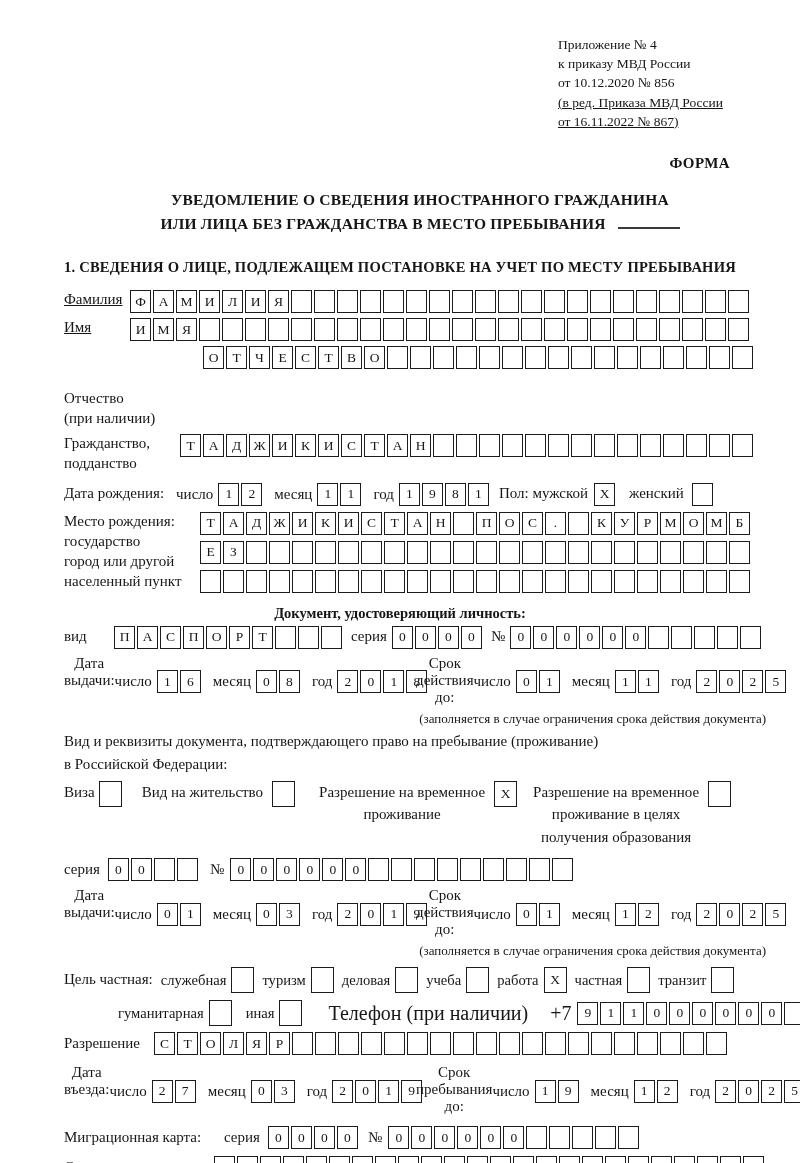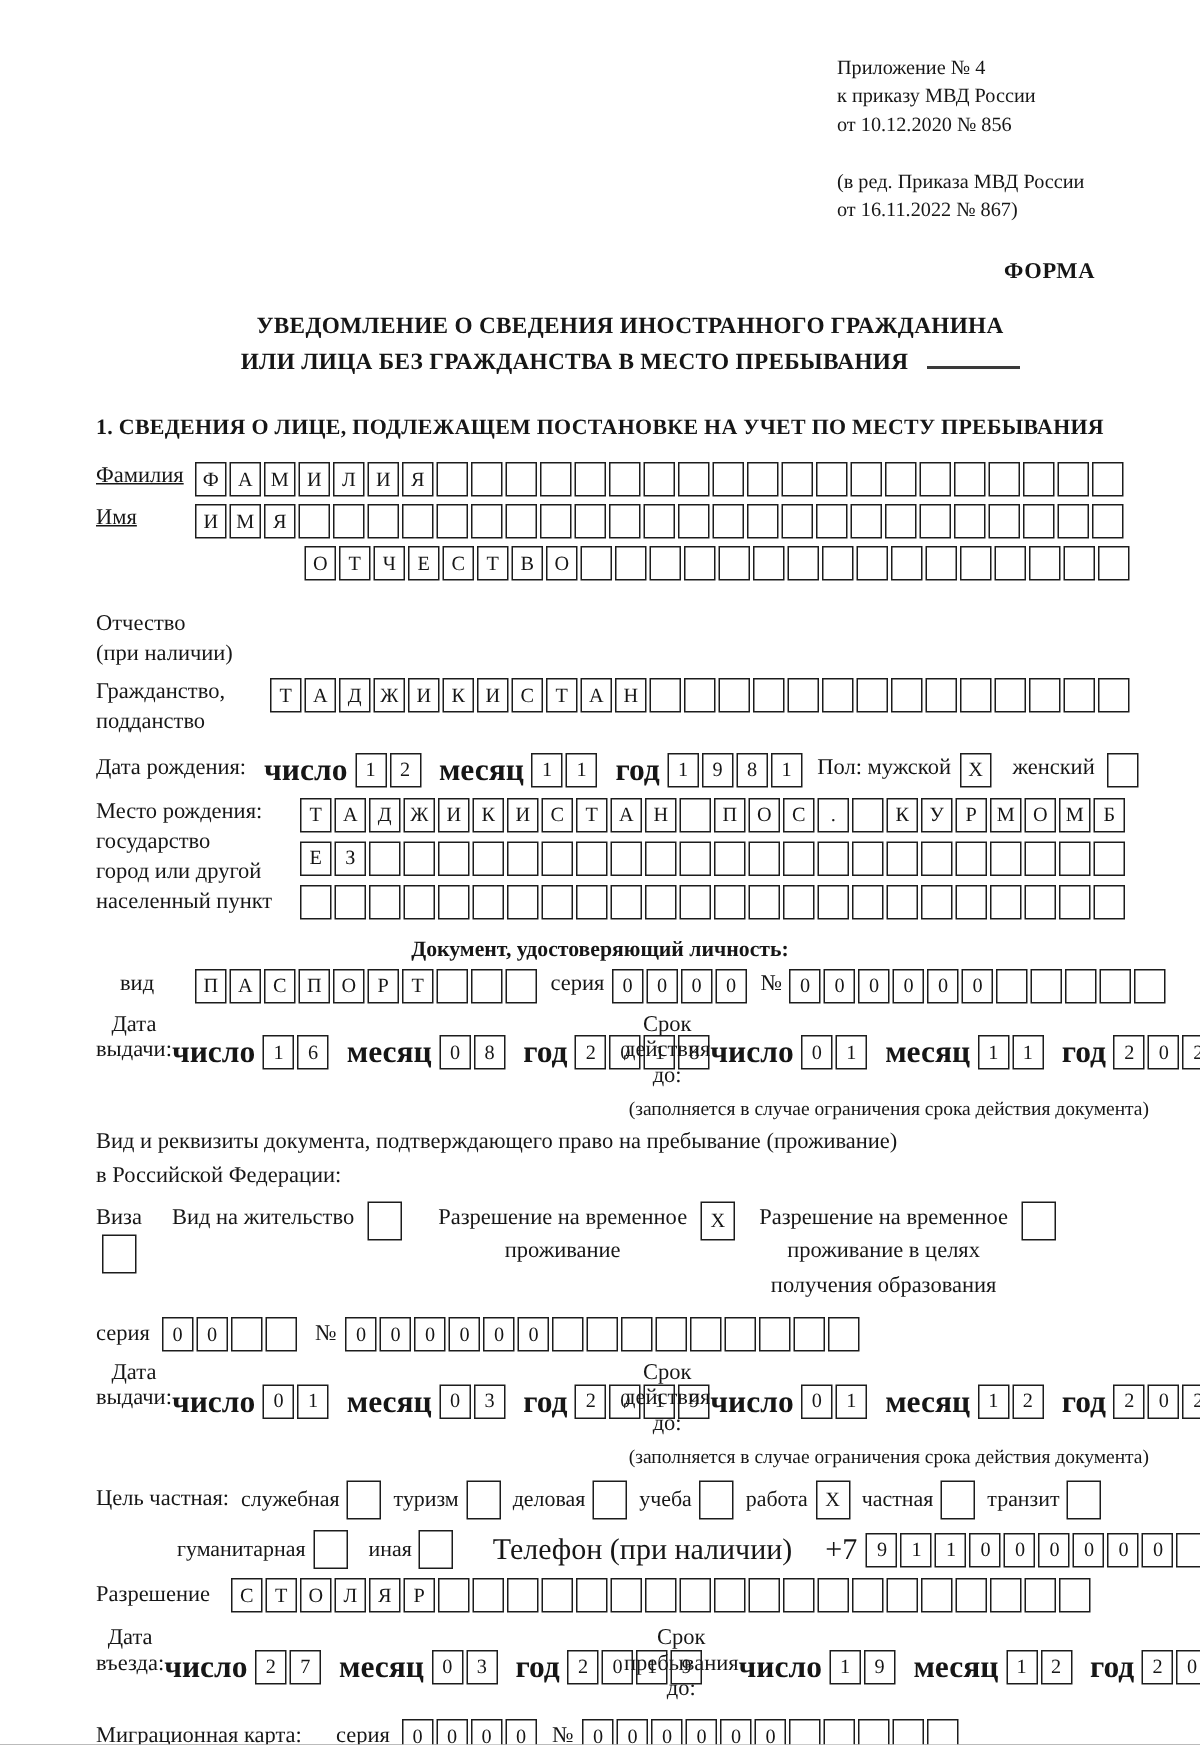--- a/index.html
+++ b/index.html
@@ -2,40 +2,40 @@
 <html><head>
 <meta charset="utf-8">
 <style>
   html,body{margin:0;padding:0;background:#888;}
   .page{
     width:800px;height:1163px;box-sizing:border-box;background:#fff;color:#161616;
     font-family:"Liberation Serif","DejaVu Serif",serif;
     padding:36px 24px 0 64px;position:relative;overflow:hidden;margin:0 auto;
   }
   .hdr{margin-left:494px;width:218px;font-size:13.5px;line-height:1.4;}
-  .hdr .grp2{margin-top:19px;}
+  .hdr .grp2{margin-top:1px;text-decoration:underline;}
   .forma{font-weight:bold;text-align:right;margin:24px 46px 0 0;font-size:15px;letter-spacing:.4px;}
   .title{text-align:center;font-weight:bold;font-size:15.5px;margin-top:16px;line-height:1.5;letter-spacing:.2px;}
   .blank{display:inline-block;width:62px;border-bottom:2.2px solid #3a3a3a;height:13px;margin-left:12px;}
   .sec{font-weight:bold;font-size:14.6px;margin-top:24px;letter-spacing:.2px;white-space:nowrap;}
   .frow{display:flex;align-items:flex-start;margin-top:5px;}
   .fc{align-items:center;}
   .flabel{font-size:15px;line-height:1.33;flex:0 0 auto;}
   .cells{display:flex;gap:2px;flex:0 0 auto;}
   .cell{
     width:21px;height:23px;box-sizing:border-box;border:1.6px solid #1c1c1c;background:#fff;
     display:inline-flex;align-items:center;justify-content:center;
     font-size:13.5px;line-height:1;flex:0 0 auto;
   }
   .box .cell{width:23px;height:26px;}
   .w66{flex-basis:66px;text-decoration:underline;} .w139{flex-basis:139px;margin-top:43px;} .w116{flex-basis:116px;}
   .w136{flex-basis:136px;} .w90{flex-basis:90px;} .w150{flex-basis:150px;}
   .stack .cells{margin-bottom:6px;}
   .dg{display:flex;align-items:center;}
-  .dg .dlbl{font-size:21px;margin:0 5px 0 12px;font-weight:bold;}
+  .dg .dlbl{font-size:15px;margin:0 5px 0 12px;}
   .dg .dlbl:first-child{margin-left:0;}
   .dochead{text-align:center;font-weight:bold;font-size:14.5px;margin:6px 40px 0 0;}
   .datepair{display:flex;margin-top:6px;}
   .dp-col{display:flex;flex-direction:row;}
   .dp-left{width:340px;}
   .dp-right{width:360px;margin-left:12px;}
   .dp-head{text-align:center;font-size:15px;margin-bottom:3px;}
   .vnote{font-size:13px;text-align:right;margin:2px 10px 0 0;}
   .introline{font-size:15px;margin-top:6px;}
   .optrow{display:flex;align-items:flex-start;margin-top:8px;}
@@ -317,21 +317,21 @@
           <span class="cell"></span>
           <span class="cell"></span>
           <span class="cell"></span>
           <span class="cell"></span>
           <span class="cell"></span>
         </span>
     </span>
   </div>
 
   <div class="dochead">Документ, удостоверяющий личность:</div>
-  <div class="frow fc" style="margin-top:4px;margin-left:16px;">
+  <div class="frow fc" style="margin-top:4px;">
     <span class="flabel" style="flex-basis:50px;">вид</span>
     <span class="cells">
         <span class="cell">П</span>
         <span class="cell">А</span>
         <span class="cell">С</span>
         <span class="cell">П</span>
         <span class="cell">О</span>
         <span class="cell">Р</span>
         <span class="cell">Т</span>
         <span class="cell"></span>
@@ -406,21 +406,21 @@
           </span>
       </div>
     </div>
   </div>
   <div class="vnote">(заполняется в случае ограничения срока действия документа)</div>
 
   <div class="introline">Вид и реквизиты документа, подтверждающего право на пребывание (проживание)</div>
   <div class="introline">в Российской Федерации:</div>
 
   <div class="optrow">
-    <span class="opt" style="margin-right:20px;flex-direction:column;">
+    <span class="opt" style="margin-right:20px;">
       <span class="optlabel">Виза</span>
       <span class="cells box" style="margin-left:4px;">
           <span class="cell"></span>
         </span>
     </span>
     <span class="opt" style="margin-right:24px;">
       <span class="optlabel">Вид на жительство</span>
       <span class="cells box">
           <span class="cell"></span>
         </span>

